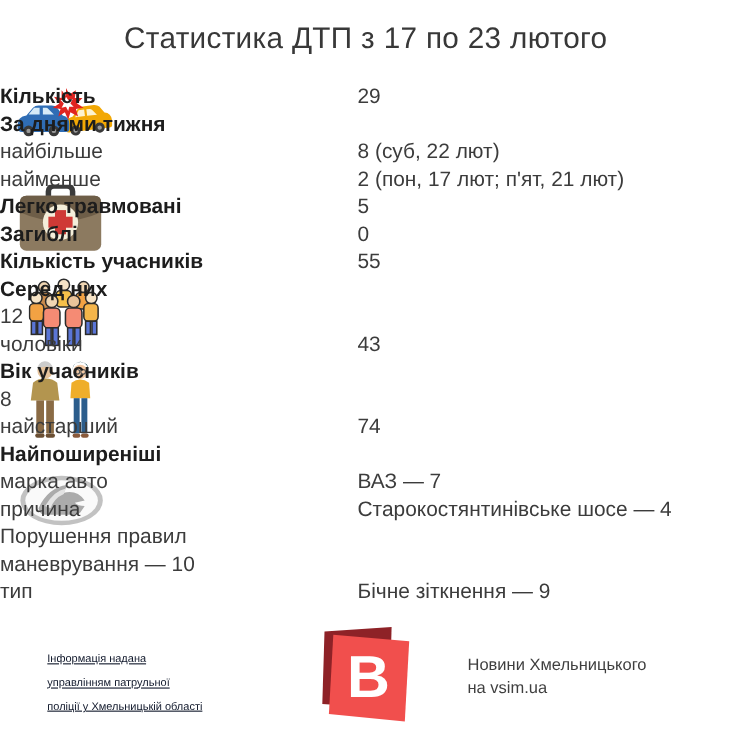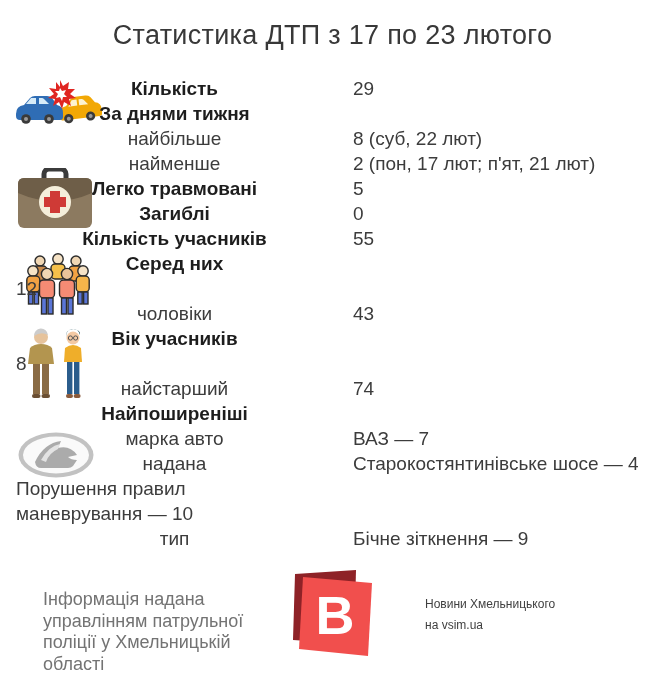--- a/index.html
+++ b/index.html
@@ -7,43 +7,43 @@
     position:relative; width:665px; height:683px; background:#ffffff;
     font-family:"Liberation Sans", sans-serif; color:#3c3c3c; overflow:hidden;
   }
   .title {
     position:absolute; top:20px; left:0; width:665px; text-align:center;
     font-size:27px; font-weight:400; letter-spacing:0.3px; color:#383838;
   }
   .stats { position:absolute; top:76px; left:0; width:665px; }
   .row { display:flex; align-items:flex-start; }
   .label {
-    width:325px; flex:0 0 325px; text-align:center;
-    font-size:19px; line-height:25px; color:#3c3c3c; white-space:nowrap;margin-left:12px;
+    width:325px; flex:0 0 325px; text-align:left;
+    font-size:19px; line-height:25px; color:#3c3c3c; white-space:nowrap;
   }
   .label.bold { font-weight:bold; color:#1d1d1d; }
   .value {
-    margin-left:16px; font-size:19px; line-height:25px; color:#3c3c3c;
+    font-size:19px; line-height:25px; color:#3c3c3c;
     max-width:305px;
   }
   .value.narrow { max-width:250px; }
   .icon { position:absolute; }
   .icon-crash   { left:14px;  top:80px; }
   .icon-aidkit  { left:16px;  top:168px; }
   .icon-people  { left:26px;  top:252px; }
   .icon-men     { left:24px;  top:328px; }
   .icon-lada    { left:17px;  top:431px; }
   .footer-left {
     position:absolute; left:43px; top:589px; width:250px;
-    font-size:18px; line-height:21.5px; color:#737373;
+    font-size:10px; line-height:21.5px; color:#0f172a;text-decoration:underline;
   }
   .footer-logo { position:absolute; left:288px; top:568px; }
   .footer-right {
     position:absolute; left:425px; top:594px; width:220px;
-    font-size:12px; line-height:21px; color:#3f3f3f;
+    font-size:15px; line-height:21px; color:#3f3f3f;
   }
 </style>
 </head>
 <body>
 
 <div class="canvas">
 
   <div class="title">Статистика ДТП з 17 по 23 лютого</div>
 
   <div class="icon icon-crash">
@@ -200,21 +200,21 @@
     </div>
     <div class="row">
       <div class="label bold">Найпоширеніші</div>
       <div class="value"></div>
     </div>
     <div class="row">
       <div class="label">марка авто</div>
       <div class="value">ВАЗ — 7</div>
     </div>
     <div class="row">
-      <div class="label">надана</div>
+      <div class="label">причина</div>
       <div class="value">Старокостянтинівське шосе — 4</div>
     </div>
     <div class="row">
       <div class="value narrow">Порушення правил маневрування — 10</div>
     </div>
     <div class="row">
       <div class="label">тип</div>
       <div class="value">Бічне зіткнення — 9</div>
     </div>
   </div>

